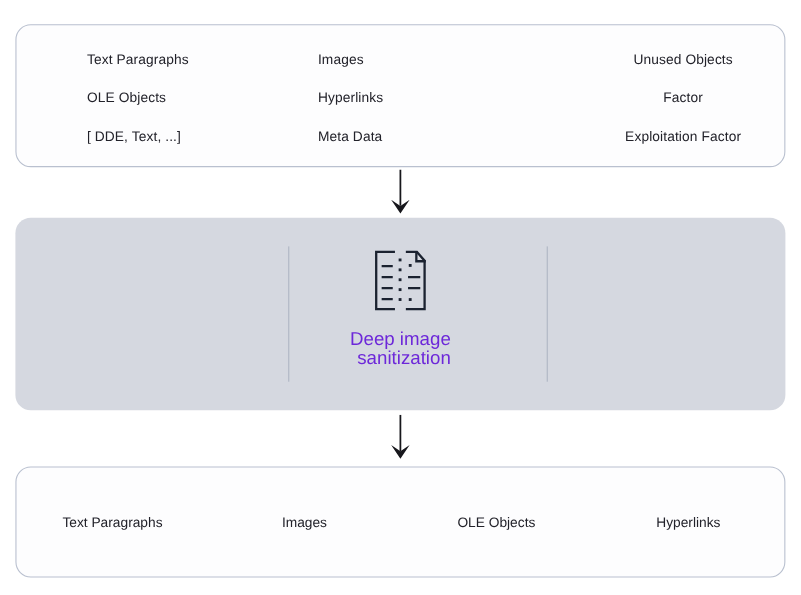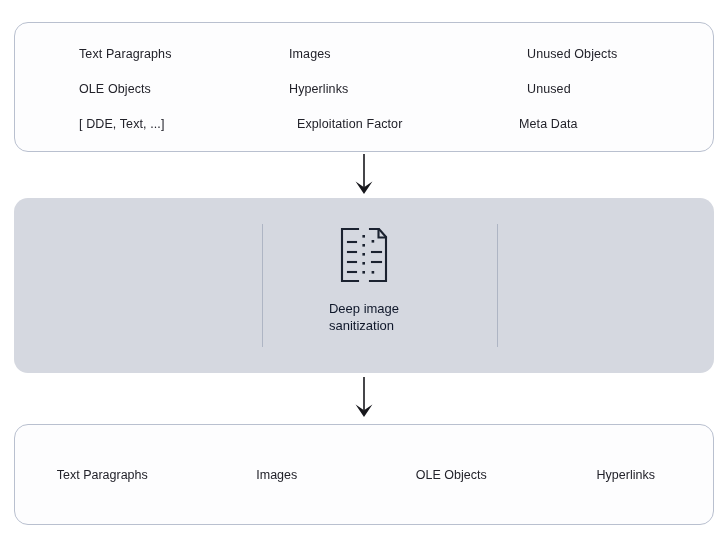--- a/index.html
+++ b/index.html
@@ -54,21 +54,21 @@
     box-sizing: border-box;
   }
   .grid3 .cell {
     font-size: 12.5px;
     letter-spacing: 0.1px;
     color: #22222a;
     white-space: nowrap;
   }
   .grid3 .col0 { padding-left: 64px; }
   .grid3 .col1 { padding-left: 12px; }
-  .grid3 .col2 { padding-left: 20px; }
+  .grid3 .col2 { padding-left: 20px; text-align: center; }
 
   
   .arrow {
     position: absolute;
     left: 347px;
     width: 34px;
   }
   #arrow-top    { top: 154px; height: 42px; }
   #arrow-bottom { top: 377px; height: 42px; }
   .arrow svg { display: block; }
@@ -106,24 +106,24 @@
   .step-icon {
     width: 58px;
     height: 62px;
     display: flex;
     align-items: center;
     justify-content: center;
     margin-bottom: 14px;
   }
   .step-icon svg { display: block; }
   .step-label {
-    font-size: 13px;
+    font-size: 17px;
     line-height: 17px;
-    text-align: left;
-    color: #0f172a;
+    text-align: right;
+    color: #6d28d9;
     white-space: pre-line;
   }
   .divider {
     position: absolute;
     top: 26px;
     width: 1px;
     height: 123px;
     background: #aeb5c4;
   }
   #divider-1 { left: 248px; }
@@ -159,25 +159,25 @@
 <div id="diagram">
 
   <div class="card" id="input-box">
     <div class="grid3">
       <div class="cell col0">Text Paragraphs</div>
       <div class="cell col1">Images</div>
       <div class="cell col2">Unused Objects</div>
 
       <div class="cell col0">OLE Objects</div>
       <div class="cell col1">Hyperlinks</div>
-      <div class="cell col2">Unused</div>
+      <div class="cell col2">Factor</div>
 
       <div class="cell col0">[ DDE, Text, ...]</div>
+      <div class="cell col1">Meta Data</div>
       <div class="cell col2">Exploitation Factor</div>
-      <div class="cell col1">Meta Data</div>
     </div>
   </div>
 
   <div class="arrow" id="arrow-top">
     <svg width="34" height="42" viewBox="0 0 34 42" fill="none">
       <path d="M17 0 L17 33" stroke="#17171c" stroke-width="1.6"></path>
       <path d="M8.6 27.5 L17 40 L25.4 27.5 L17 33.2 Z" fill="#17171c"></path>
     </svg>
   </div>
 

